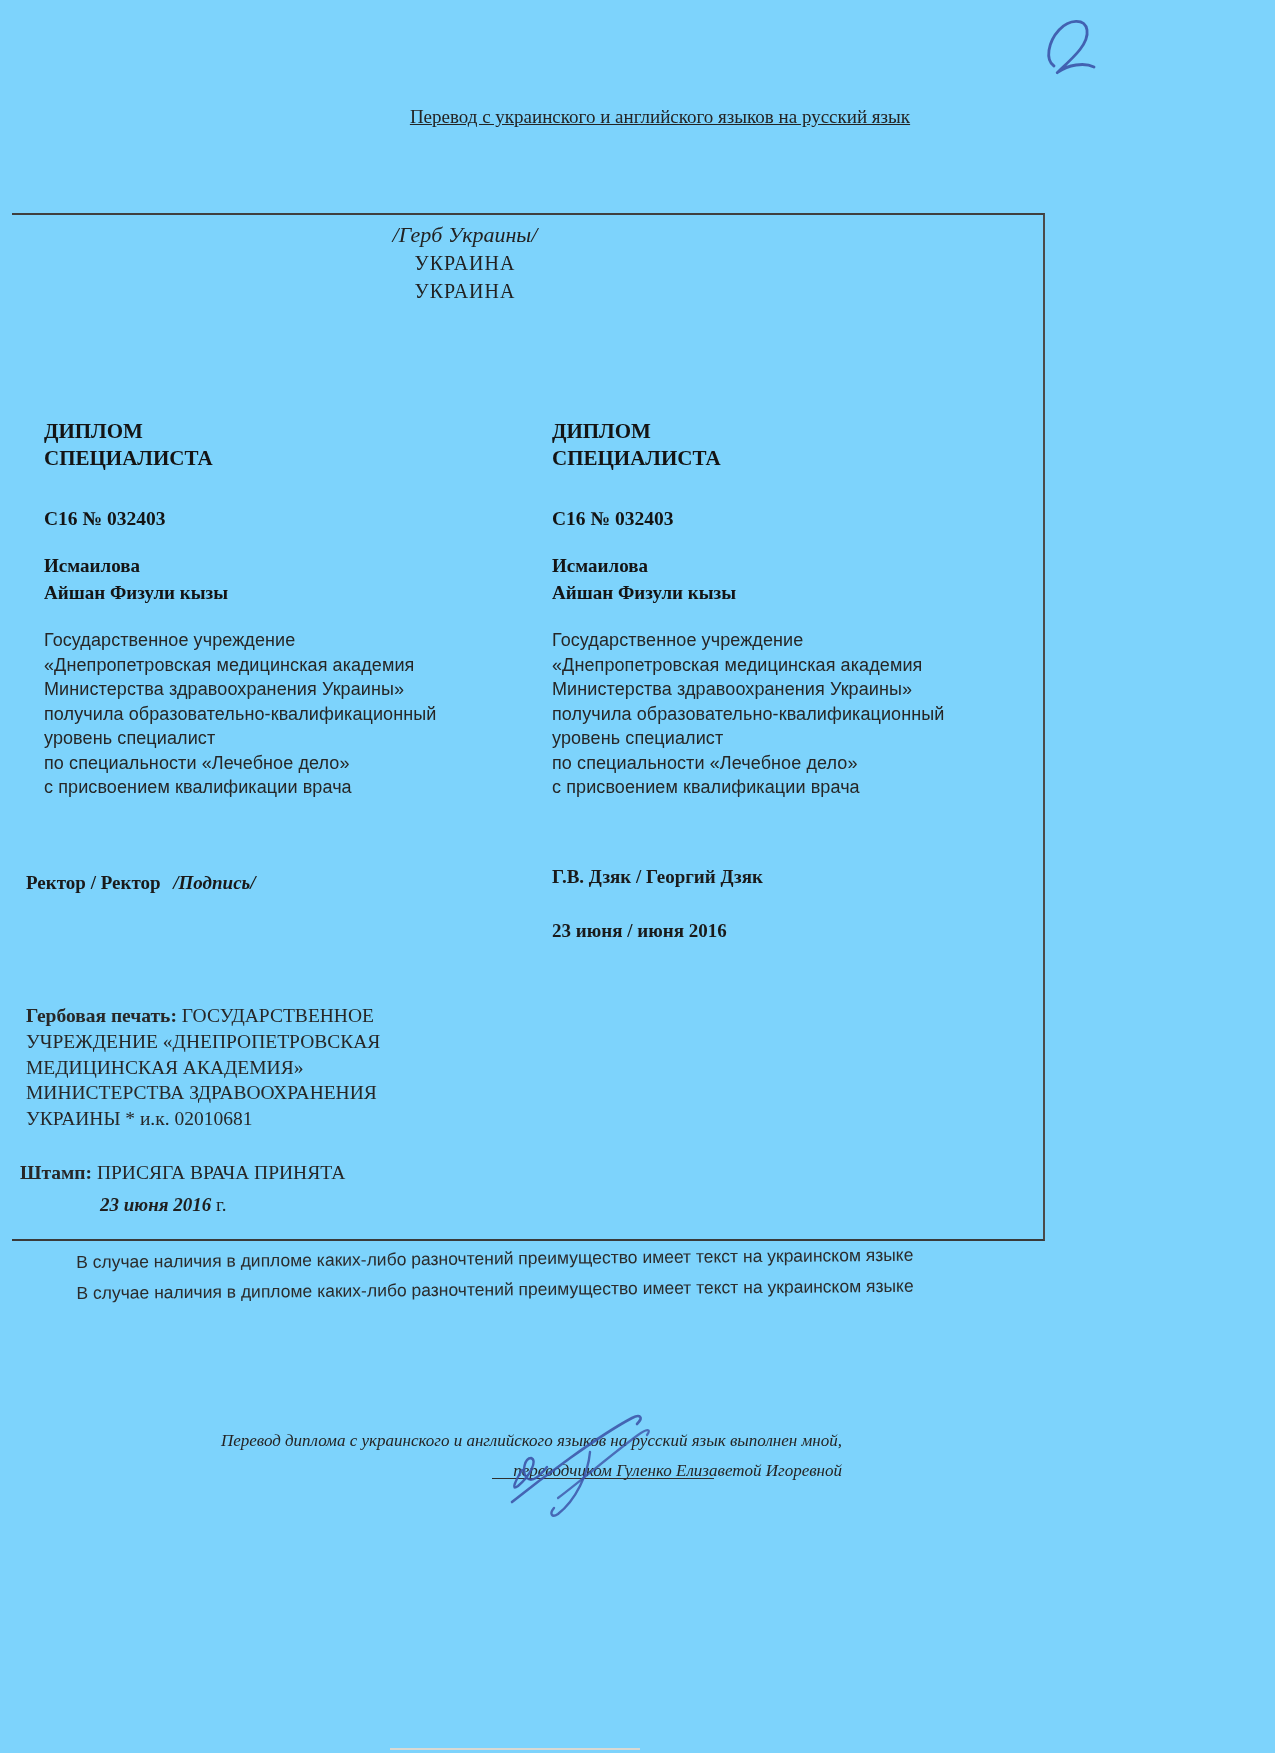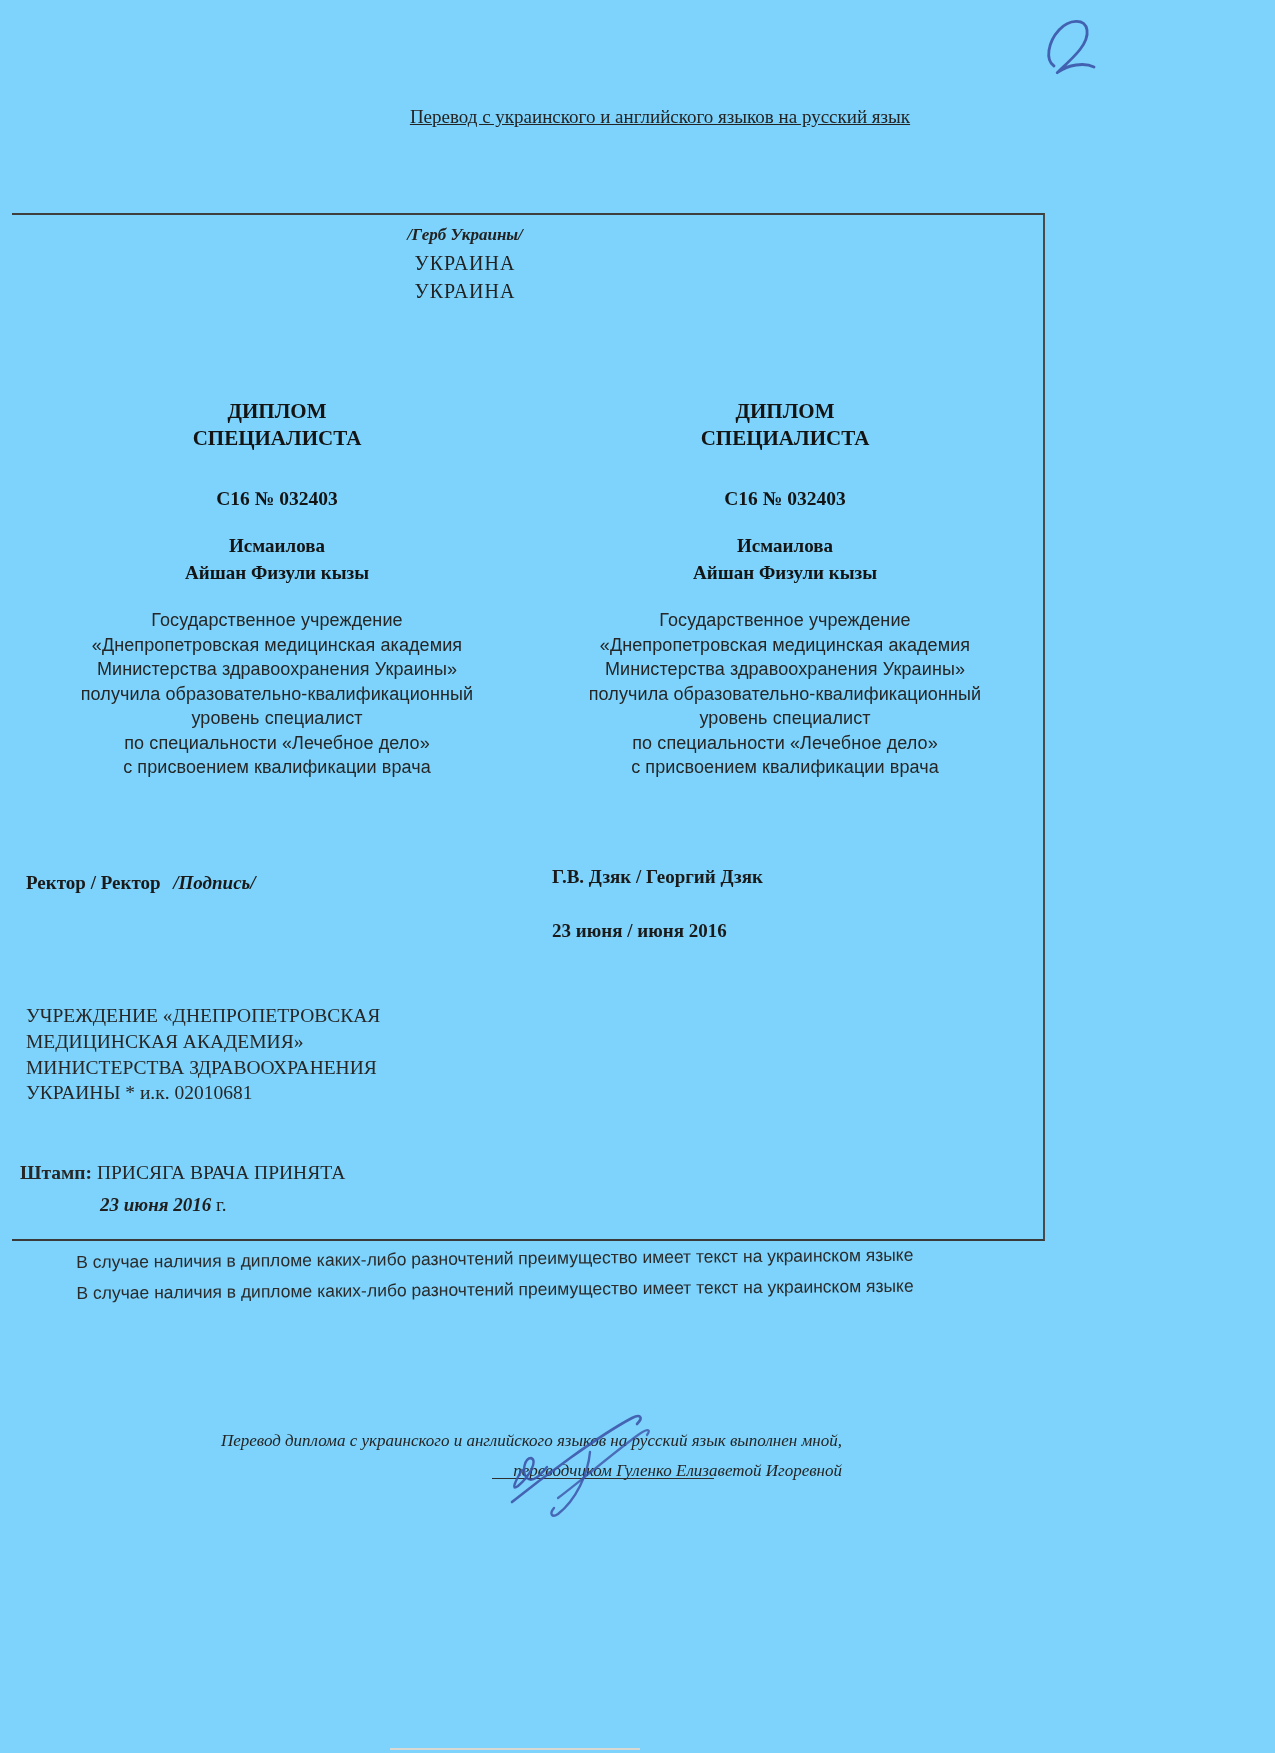--- a/index.html
+++ b/index.html
@@ -31,24 +31,24 @@
     border-right:2px solid #4a4a4a;
     border-bottom:2px solid #3a3a3a;
     border-left:none;
   }
 
   .emblem-group{
     left:0;top:221px;width:930px;
     text-align:center;line-height:28px;
     color:#222;
   }
-  .emblem-note{font-size:17px;font-style:italic;font-weight:bold;}
+  .emblem-note{font-size:22px;font-style:italic;}
   .country{font-size:20px;letter-spacing:1px;}
 
-  .col{width:466px;text-align:center;top:398px;}
+  .col{width:466px;text-align:left;top:418px;}
   .col-left{left:44px;}
   .col-right{left:552px;}
   .col .titles{font-size:21px;font-weight:bold;line-height:27px;color:#141414;}
   .col .serial{margin-top:36px;font-size:19.5px;font-weight:bold;color:#141414;}
   .col .names{margin-top:22px;font-size:19px;font-weight:bold;line-height:27px;color:#141414;}
   .col .body{
     margin-top:22px;
     font-family:"Liberation Sans", sans-serif;
     font-size:18px;line-height:24.5px;
     color:#262626;letter-spacing:0.1px;
@@ -157,20 +157,24 @@
 
   <div class="abs rektor-line serif">
     <span>Ректор / Ректор</span>
     <span class="note">/Подпись/</span>
   </div>
 
   <div class="abs signatory serif">Г.В. Дзяк / Георгий Дзяк</div>
   <div class="abs sign-date serif">23 июня / июня 2016</div>
 
   <div class="abs seal-block serif">
+    <div>
+      <span class="b">Гербовая печать:</span>
+      <span>ГОСУДАРСТВЕННОЕ</span>
+    </div>
     <div>УЧРЕЖДЕНИЕ «ДНЕПРОПЕТРОВСКАЯ</div>
     <div>МЕДИЦИНСКАЯ АКАДЕМИЯ»</div>
     <div>МИНИСТЕРСТВА ЗДРАВООХРАНЕНИЯ</div>
     <div>УКРАИНЫ * и.к. 02010681</div>
   </div>
 
   <div class="abs stamp-line1 serif">
     <span class="b">Штамп:</span>
     <span>ПРИСЯГА ВРАЧА ПРИНЯТА</span>
   </div>

